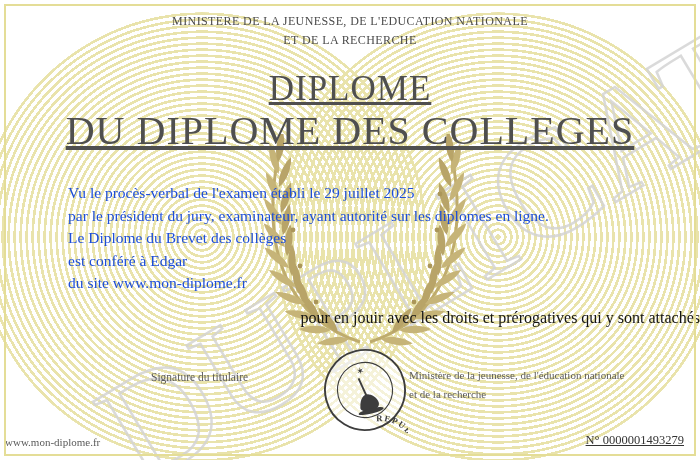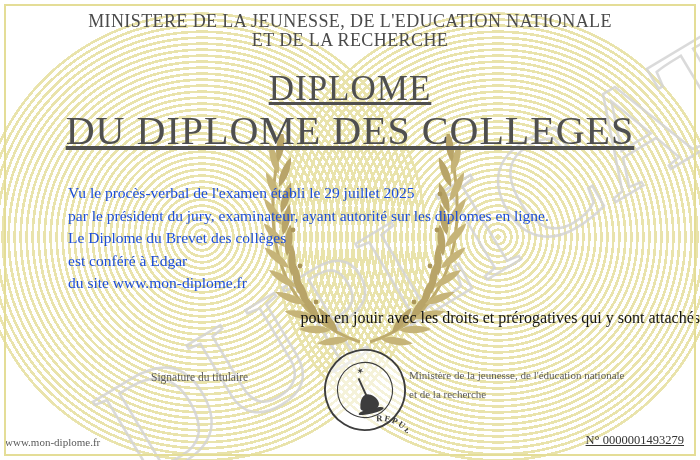--- a/index.html
+++ b/index.html
@@ -22,21 +22,21 @@
   .watermark { position:absolute; left:0; top:0; width:700px; height:460px; z-index:2; }
   .watermark text {
     font-family:"Liberation Serif", serif; font-size:150px; letter-spacing:2px;
     fill:none; stroke:#d4d4d4; stroke-width:2.5px; opacity:0.85;
   }
 
   .wreath { position:absolute; left:220px; top:134px; width:290px; height:215px; z-index:3; }
 
   .header {
     position:absolute; left:0; right:0; top:12px; text-align:center;
-    font-size:18px; line-height:18.5px; letter-spacing:0.4px; color:#4a4a4a; z-index:4;
+    font-size:12px; line-height:18.5px; letter-spacing:0.4px; color:#4a4a4a; z-index:4;
   }
   .title { position:absolute; left:0; right:0; top:69px; text-align:center; color:#4f4f4f; z-index:4;text-decoration:underline; }
   .title-line1 { font-size:35px; line-height:40px; letter-spacing:1px; }
   .title-line2 { font-size:40px; line-height:44px; letter-spacing:1px; }
 
   .body-block {
     position:absolute; left:68px; top:182px; font-size:15.5px; line-height:22.6px;
     color:#1d4ed8; z-index:4;
   }
   .rights-line {

